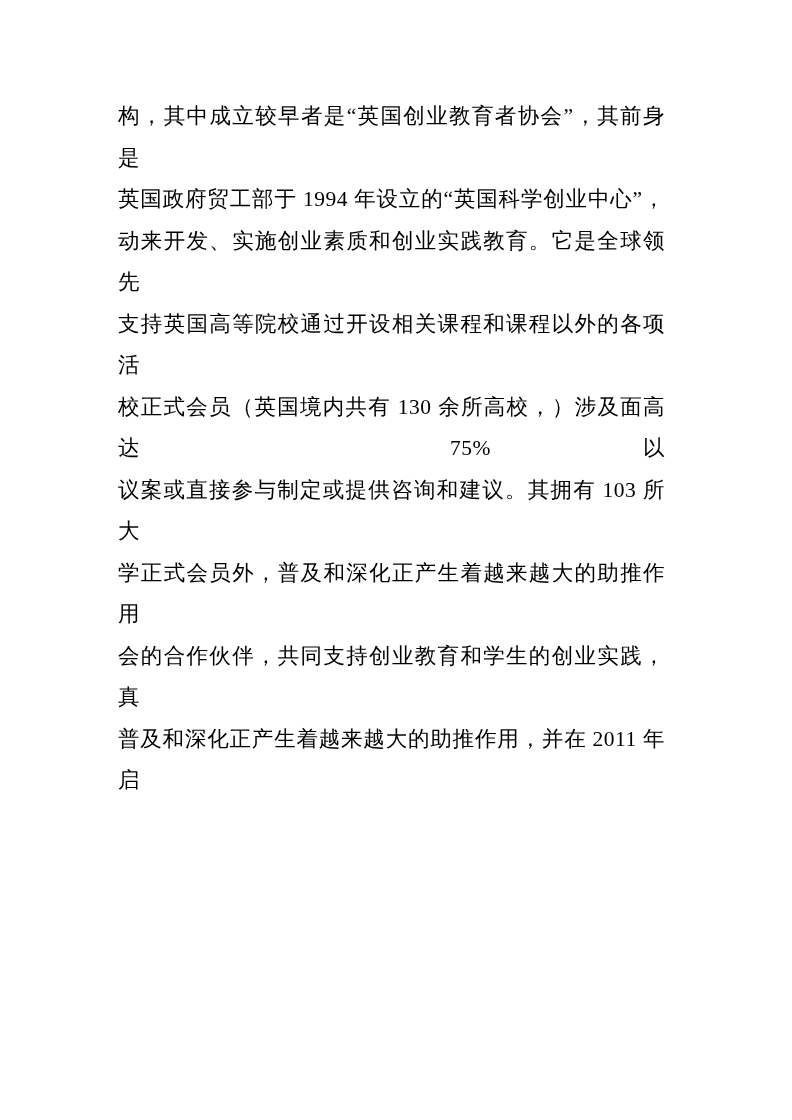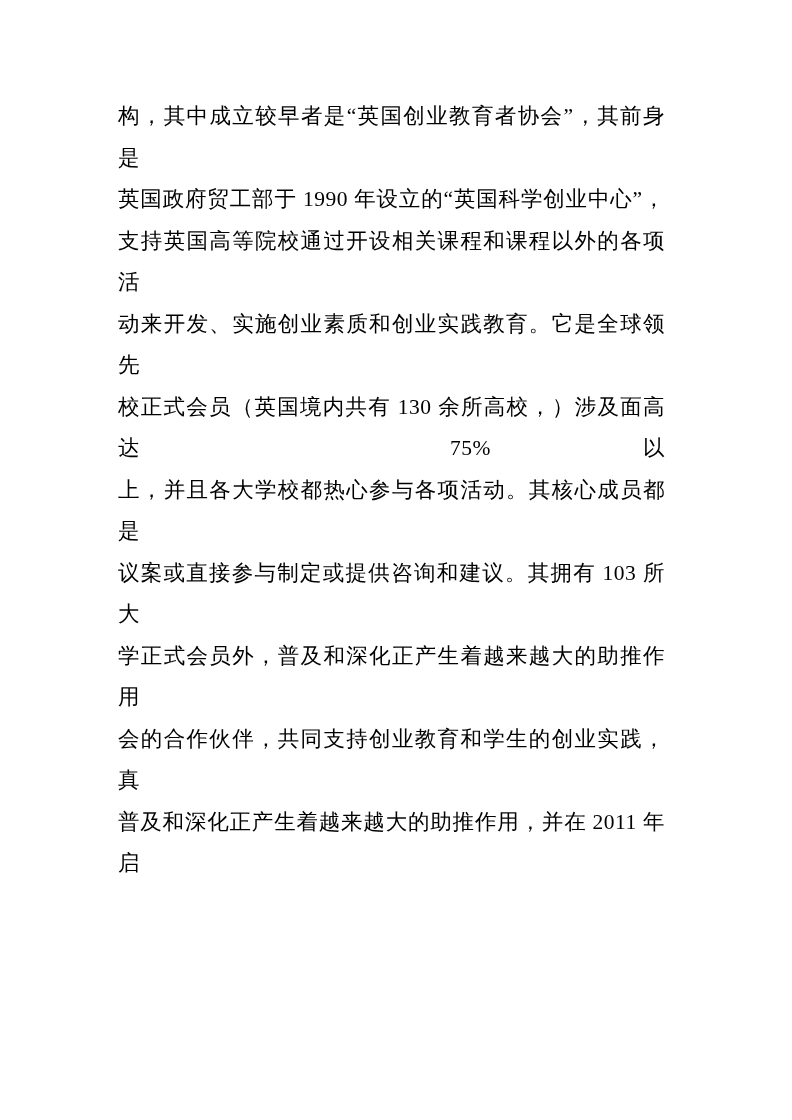--- a/index.html
+++ b/index.html
@@ -39,24 +39,23 @@
     min-height: 41.5px;
   }
 </style>
 </head>
 <body>
 
 <div class="page">
   <div class="text-block" style="color: rgb(0, 0, 0);">
       <div class="para">
         <div class="line">构，其中成立较早者是“英国创业教育者协会”，其前身是</div>
-        <div class="line">英国政府贸工部于 1990 年设立的“英国科学创业中心”，</div>
+        <div class="line">英国政府贸工部于 1994 年设立的“英国科学创业中心”，</div>
+        <div class="line">动来开发、实施创业素质和创业实践教育。它是全球领先</div>
         <div class="line">支持英国高等院校通过开设相关课程和课程以外的各项活</div>
-        <div class="line">动来开发、实施创业素质和创业实践教育。它是全球领先</div>
         <div class="line">校正式会员（英国境内共有 130 余所高校，）涉及面高达 75%以</div>
-        <div class="line">上，并且各大学校都热心参与各项活动。其核心成员都是</div>
         <div class="line">议案或直接参与制定或提供咨询和建议。其拥有 103 所大</div>
         <div class="line">学正式会员外，普及和深化正产生着越来越大的助推作用</div>
         <div class="line">会的合作伙伴，共同支持创业教育和学生的创业实践，真</div>
         <div class="line">普及和深化正产生着越来越大的助推作用，并在 2011 年启</div>
       </div>
     </div>
 </div>
 
 </body></html>

